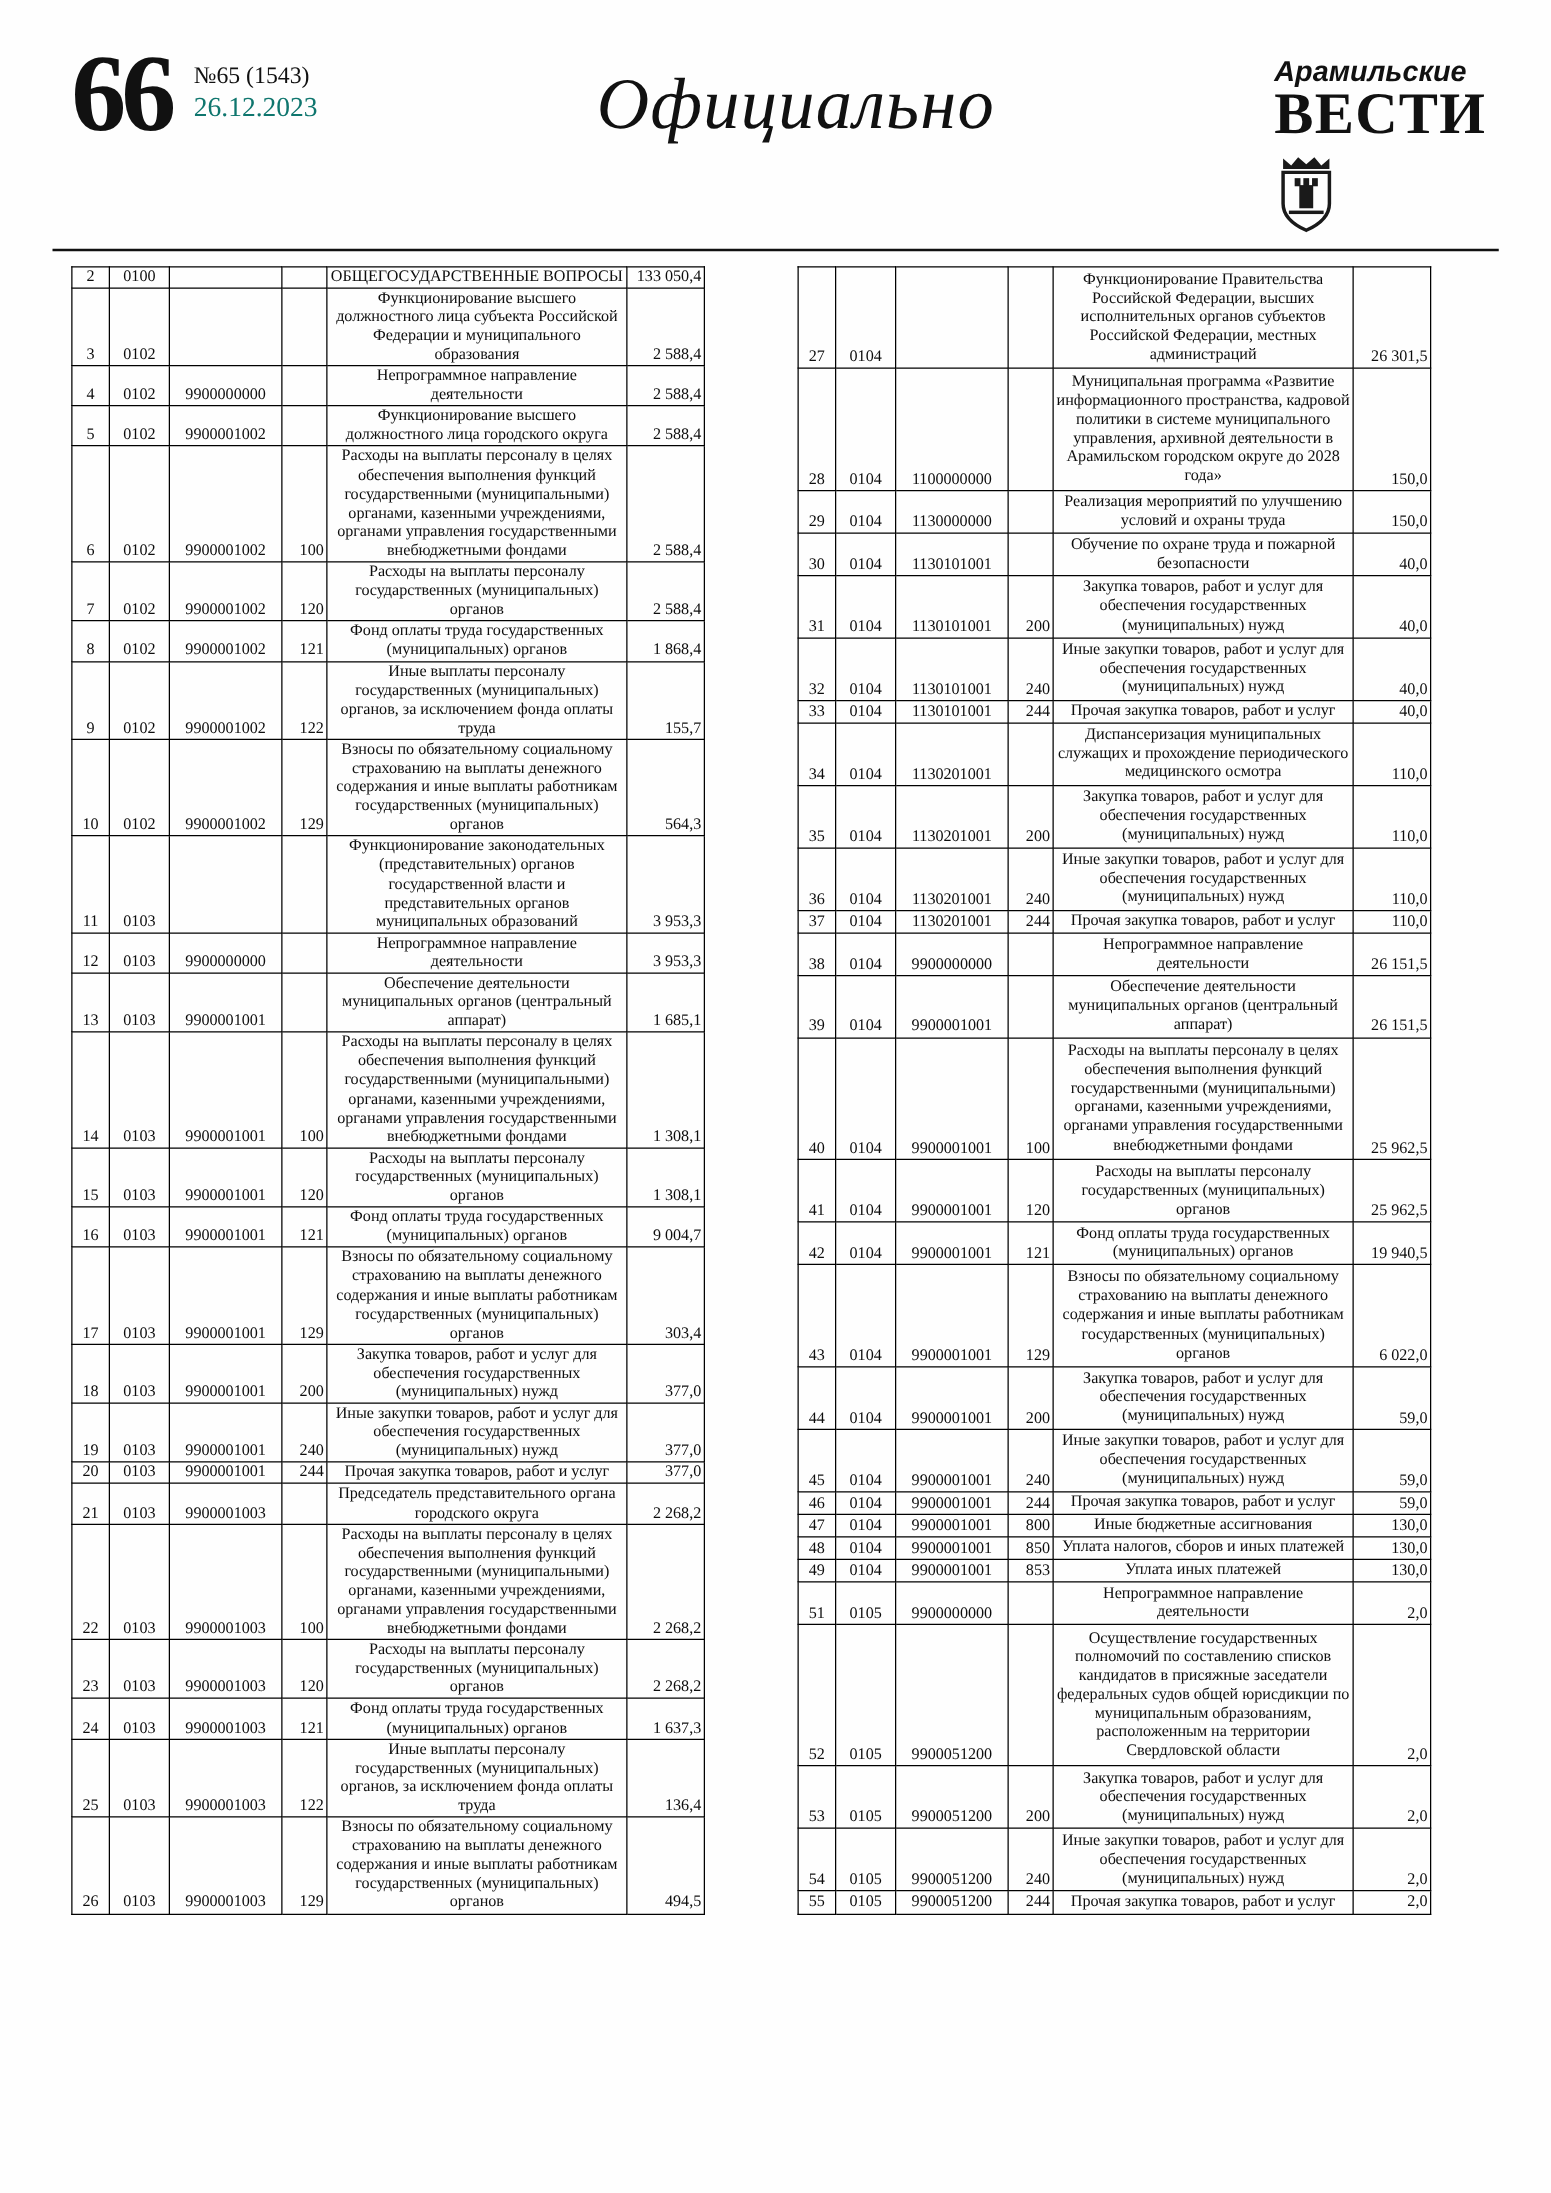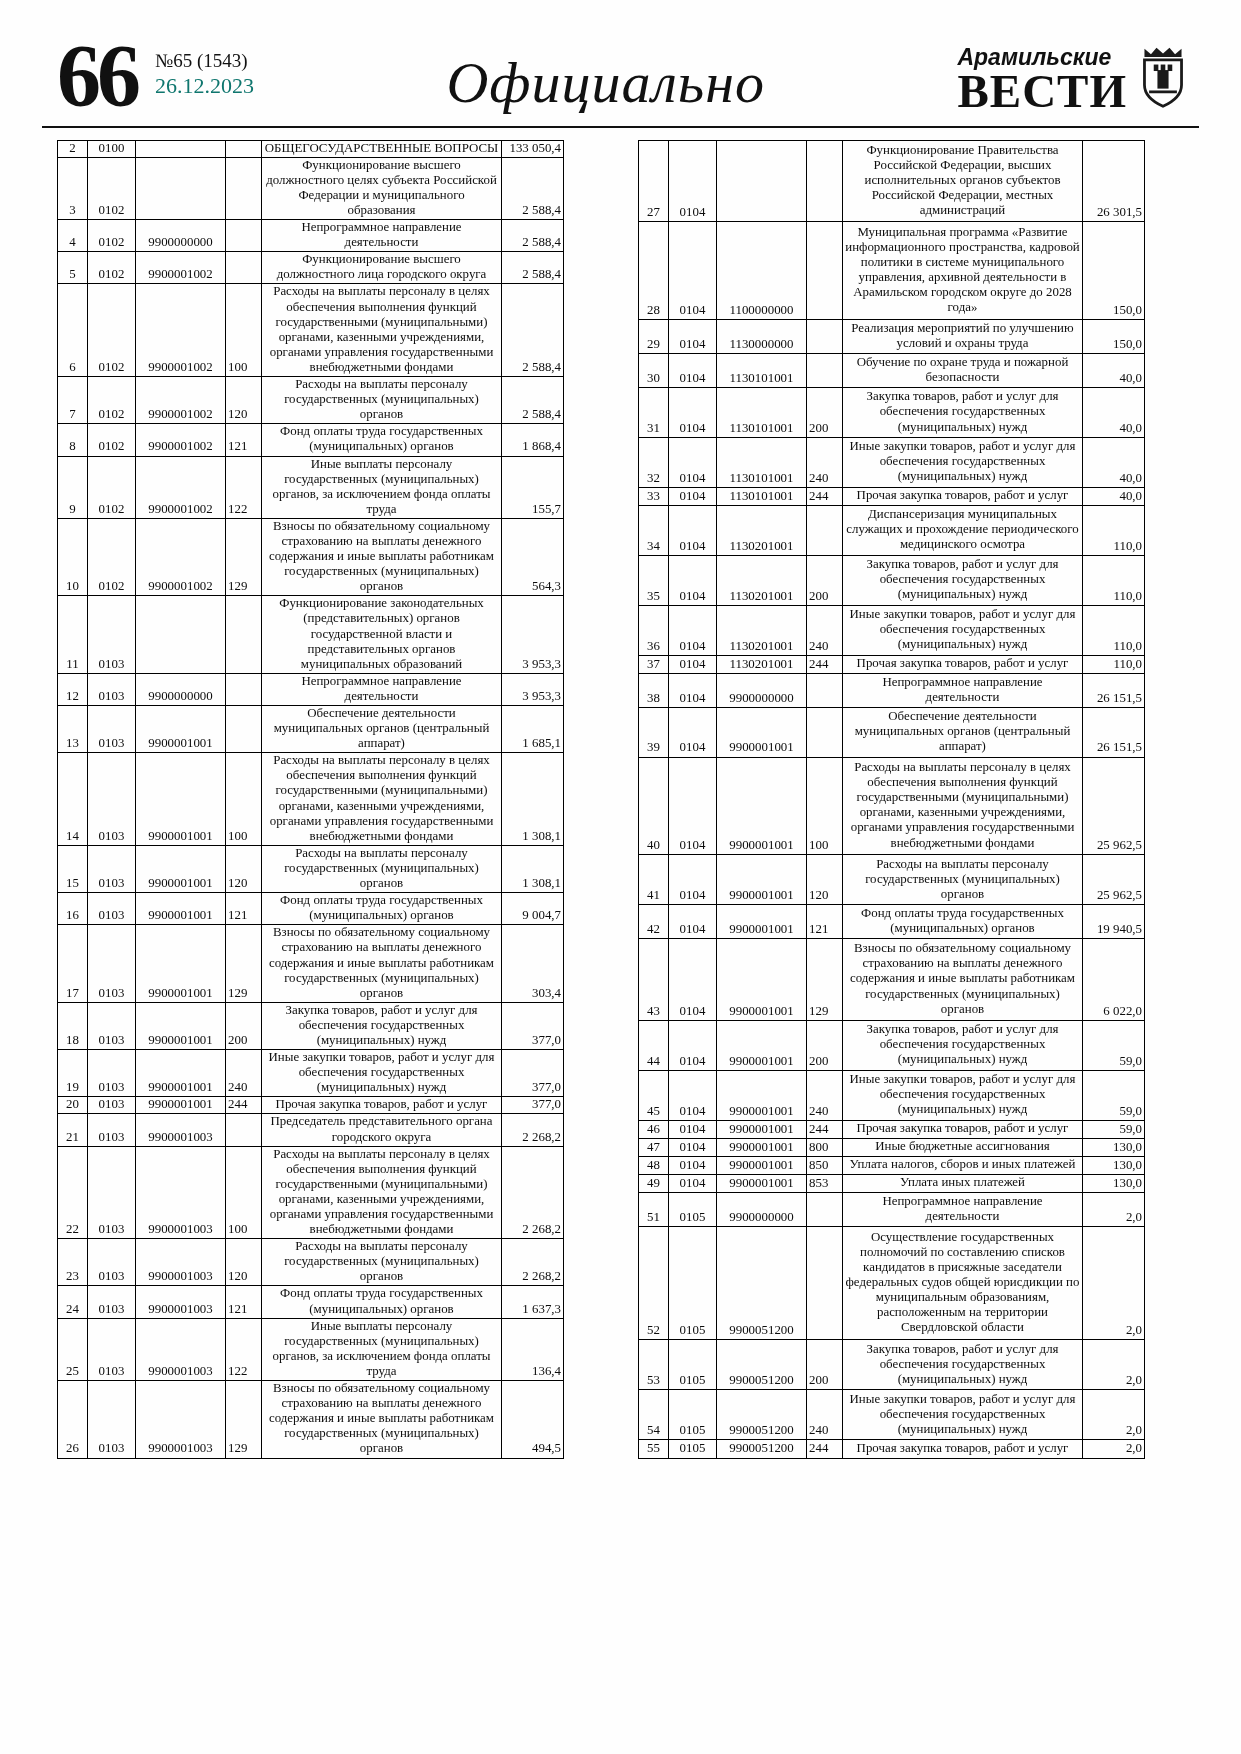--- a/index.html
+++ b/index.html
@@ -35,21 +35,21 @@
   .section-title {
     flex: 1 1 auto;
     text-align: center;
     font-family: "Liberation Serif", serif;
     font-style: italic;
     font-size: 58px;
     line-height: 1.0;
     padding-top: 14px;
     letter-spacing: 1px;
   }
-  .brand { display: flex; align-items: flex-start; gap: 10px; padding-top: 6px; }
+  .brand { display: flex; align-items: flex-start; gap: 10px; padding-top: 6px; flex-direction: column; }
   .brand-text { text-align: left; font-family: "Liberation Sans", sans-serif; }
   .brand-top { font-size: 23px; font-weight: 700; font-style: italic; line-height: 1.0; }
   .brand-bottom { font-size: 47px; font-weight: 900; line-height: 0.95; letter-spacing: 1px; font-family: Liberation Serif, serif; }
   .crest { display: block; }
 
   .header-rule {
     border: none;
     border-top: 2px solid #111;
     margin: 12px 42px 12px 42px;
   }
@@ -69,21 +69,21 @@
     color: #0d0d0d;
   }
   table.budget-table td {
     border: 1px solid #000;
     padding: 0 2px 1px 2px;
     overflow: hidden;
   }
   td.c-n   { width: 30px;  text-align: center; vertical-align: bottom; }
   td.c-rz  { width: 48px;  text-align: center; vertical-align: bottom; }
   td.c-csr { width: 90px;  text-align: center; vertical-align: bottom; }
-  td.c-vr  { width: 36px;  text-align: left; vertical-align: bottom; }
+  td.c-vr  { width: 36px;  text-align: right; vertical-align: bottom; }
   td.c-name{ width: 240px; text-align: center; vertical-align: middle; padding: 0 3px 1px 3px; }
   td.c-sum { width: 62px;  text-align: right;  vertical-align: bottom; padding-right: 4px; }
 </style>
 </head>
 <body>
 
 <div class="page">
 
   <header class="masthead">
     <div class="mast-left">
@@ -130,21 +130,21 @@
             <td class="c-csr"></td>
             <td class="c-vr"></td>
             <td class="c-name">ОБЩЕГОСУДАРСТВЕННЫЕ ВОПРОСЫ</td>
             <td class="c-sum">133 050,4</td>
           </tr>
           <tr>
             <td class="c-n">3</td>
             <td class="c-rz">0102</td>
             <td class="c-csr"></td>
             <td class="c-vr"></td>
-            <td class="c-name">Функционирование высшего должностного целях субъекта Российской Федерации и муниципального образования</td>
+            <td class="c-name">Функционирование высшего должностного лица субъекта Российской Федерации и муниципального образования</td>
             <td class="c-sum">2 588,4</td>
           </tr>
           <tr>
             <td class="c-n">4</td>
             <td class="c-rz">0102</td>
             <td class="c-csr">9900000000</td>
             <td class="c-vr"></td>
             <td class="c-name">Непрограммное направление деятельности</td>
             <td class="c-sum">2 588,4</td>
           </tr>

